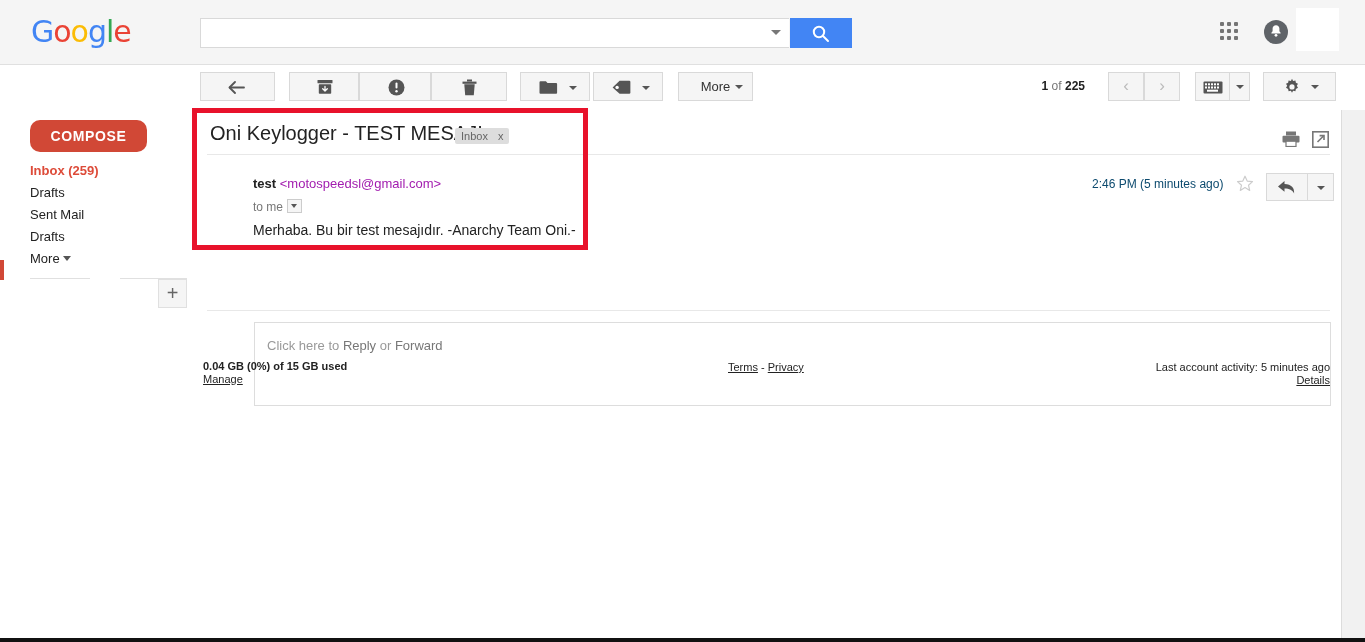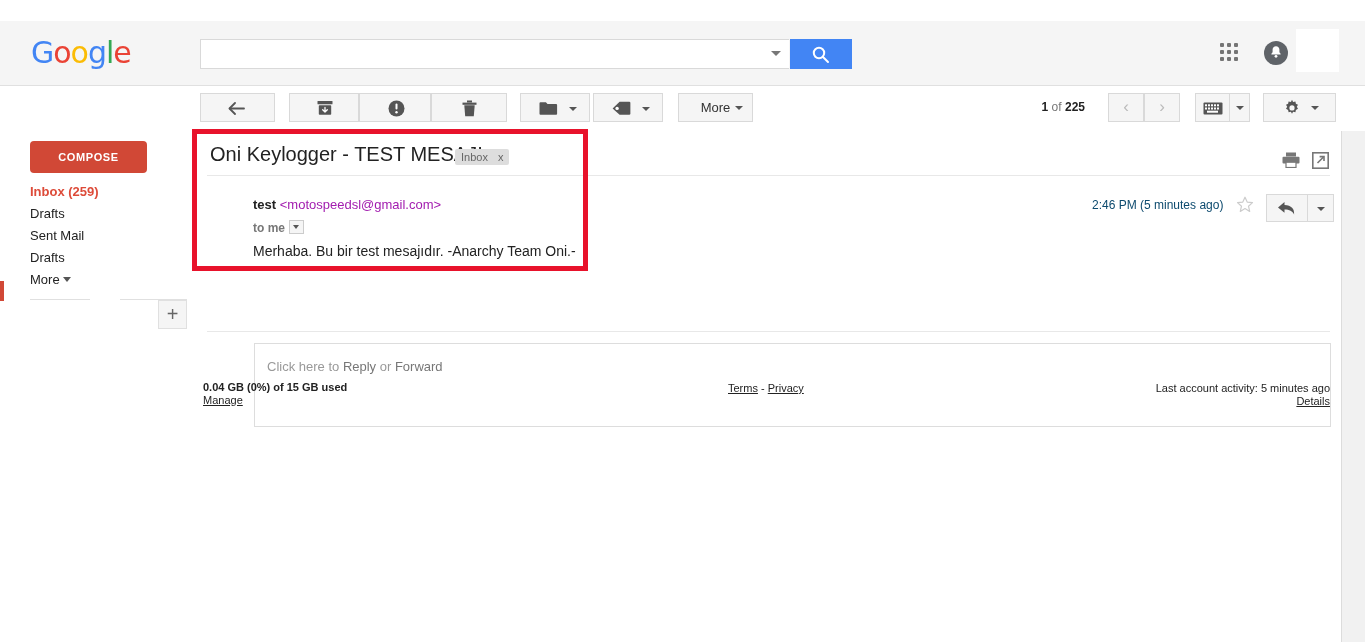--- a/index.html
+++ b/index.html
@@ -1,21 +1,21 @@
 <!DOCTYPE html>
 <html><head>
 <meta charset="utf-8">
 <style>
   html,body{margin:0;padding:0;}
   body{
     width:1365px;height:642px;overflow:hidden;background:#fff;
     font-family:"Liberation Sans",sans-serif;
     -webkit-font-smoothing:antialiased;
   }
-  .app{position:relative;width:1365px;height:534px;margin-top:21px;}
+  .app{position:relative;width:1365px;height:534px;}
 
   
   .topbar{
     position:absolute;left:0;top:0;width:1365px;height:64px;
     background:#f5f5f5;border-bottom:1px solid #e0e0e0;
   }
   .glogo{position:absolute;left:31px;top:17px;font-size:30px;letter-spacing:-1px;
          font-family:"DejaVu Sans",sans-serif;line-height:30px;}
   .glogo span{font-weight:400;}
   .gb{color:#4285f4;} .gr{color:#ea4335;} .gy{color:#fbbc05;} .gg{color:#34a853;}
@@ -93,22 +93,22 @@
   }
   .gear-btn{
     position:absolute;left:1263px;top:72px;width:73px;height:29px;background:#f5f5f5;
     border:1px solid #d9d9d9;box-sizing:border-box;cursor:pointer;
   }
 
   
   .sidebar{position:absolute;left:0;top:108px;width:190px;height:534px;background:#fff;}
   .compose{
     position:absolute;left:30px;top:12px;width:117px;height:32px;background:#d14836;
-    color:#fff;font-size:11px;font-weight:bold;letter-spacing:0.6px;text-align:center;
-    line-height:32px;border-radius:4px;cursor:pointer;
+    color:#fff;font-size:14px;font-weight:bold;letter-spacing:0.6px;text-align:center;
+    line-height:32px;border-radius:10px;cursor:pointer;
   }
   .navlist{position:absolute;left:30px;top:52px;width:150px;}
   .navitem{font-size:13px;color:#222;line-height:22px;cursor:pointer;white-space:nowrap;}
   .navitem.active{color:#dd4b39;font-weight:bold;}
   .active-bar{position:absolute;left:0;top:152px;width:4px;height:20px;background:#d14836;}
   .nav-caret{
     display:inline-block;margin-left:3px;vertical-align:2px;width:0;height:0;
     border-left:4px solid transparent;border-right:4px solid transparent;border-top:5px solid #555;
   }
   .sb-divider{position:absolute;left:30px;top:170px;width:60px;height:1px;background:#e0e0e0;}
@@ -147,21 +147,21 @@
   }
   .label-chip .x{margin-left:10px;color:#666;cursor:pointer;}
   .print-icon{position:absolute;left:1092px;top:23px;width:18px;height:16px;cursor:pointer;}
   .popout-icon{position:absolute;left:1122px;top:23px;width:17px;height:17px;cursor:pointer;}
   .hdr-rule{position:absolute;left:17px;top:46px;width:1123px;height:1px;background:#e8e8e8;}
 
   .msg-body{position:absolute;left:0;top:52px;width:1148px;}
   .sender{position:absolute;left:63px;top:16px;font-size:13px;color:#222;white-space:nowrap;}
   .sender b{font-weight:bold;}
   .sender .email{color:#a21caf;}
-  .tome{position:absolute;left:63px;top:39px;font-size:12px;color:#777;font-weight:bold;}
+  .tome{position:absolute;left:63px;top:39px;font-size:12px;color:#777;}
   .tome-caret{
     display:inline-block;margin-left:4px;width:13px;height:12px;border:1px solid #ccc;
     background:#f5f5f5;vertical-align:-2px;position:relative;cursor:pointer;
   }
   .tome-caret:after{
     content:"";position:absolute;left:3px;top:4px;width:0;height:0;
     border-left:3px solid transparent;border-right:3px solid transparent;border-top:4px solid #555;
   }
   .bodytext{position:absolute;left:63px;top:62px;font-size:14px;color:#222;white-space:nowrap;}
   .timestamp{position:absolute;left:902px;top:17px;font-size:12px;color:#0c4a6e;white-space:nowrap;}

